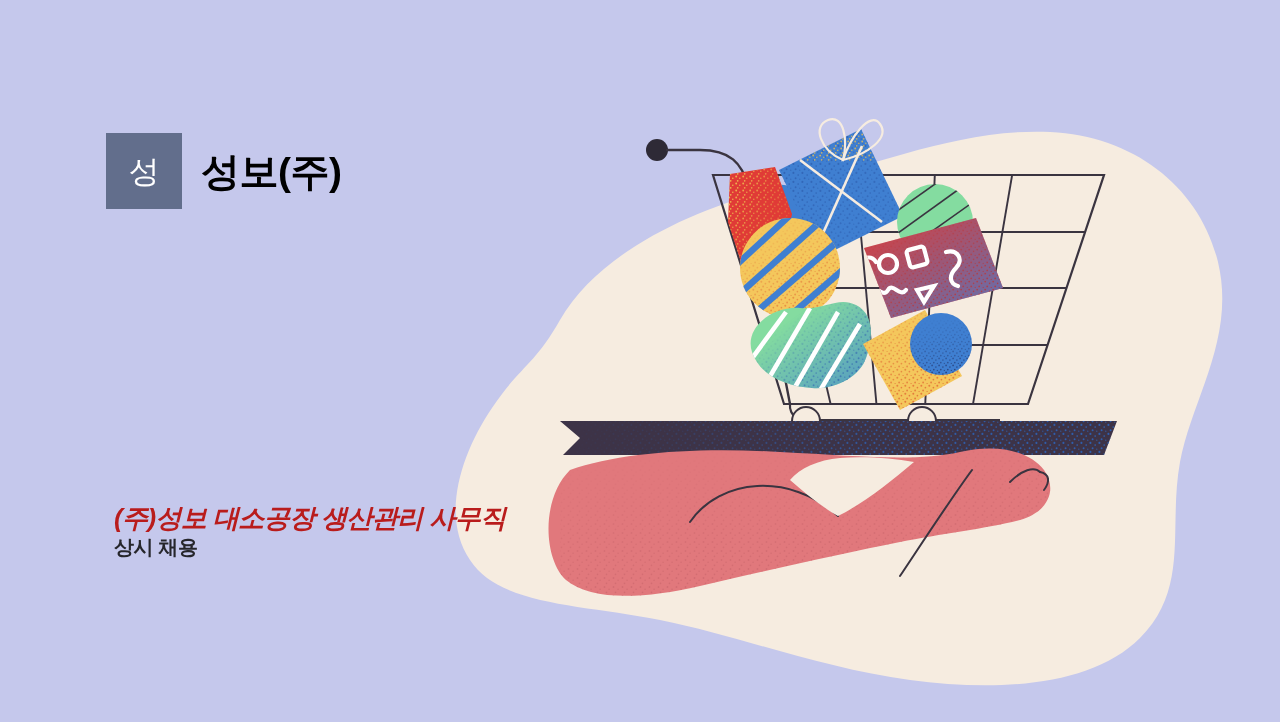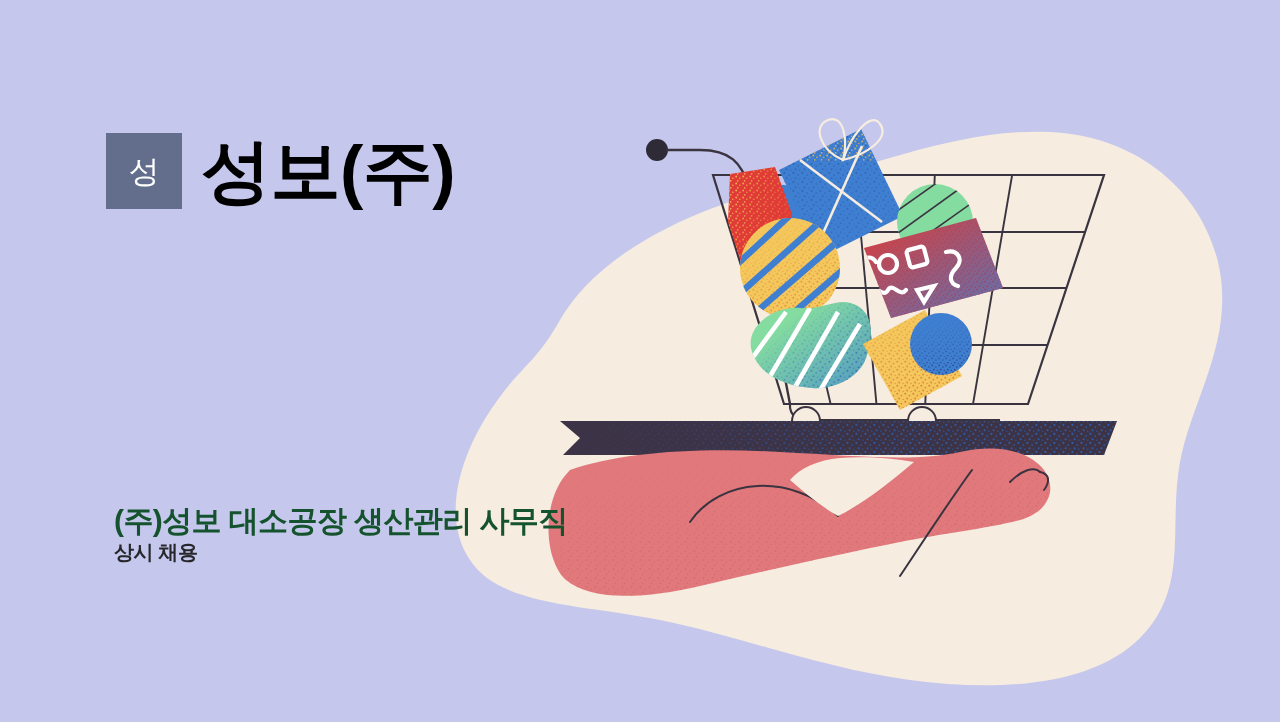--- a/index.html
+++ b/index.html
@@ -51,42 +51,43 @@
     display: flex;
     align-items: center;
     justify-content: center;
     font-size: 31px;
     font-weight: 400;
     line-height: 1;
     letter-spacing: 0;
     flex: 0 0 auto;
   }
   #company-name {
-    font-size: 70px;
+    font-size: 39px;
     font-weight: 700;
     color: #000000;
     line-height: 1;
     white-space: nowrap;
     letter-spacing: -0.5px;
   }
 
   
   #job-block {
     position: absolute;
     left: 114px;
     top: 502px;
     z-index: 5;
   }
   #job-title {
-    font-size: 30px;
+    font-size: 26px;
     font-weight: 700;
-    color: #14532d;
+    color: #b91c1c;
     line-height: 1.25;
     white-space: nowrap;
     letter-spacing: -0.6px;
+    font-style: italic;
   }
   #job-subtitle {
     font-size: 20px;
     font-weight: 700;
     color: #26262b;
     line-height: 1.2;
     white-space: nowrap;
     letter-spacing: -0.4px;
   }
 </style>

